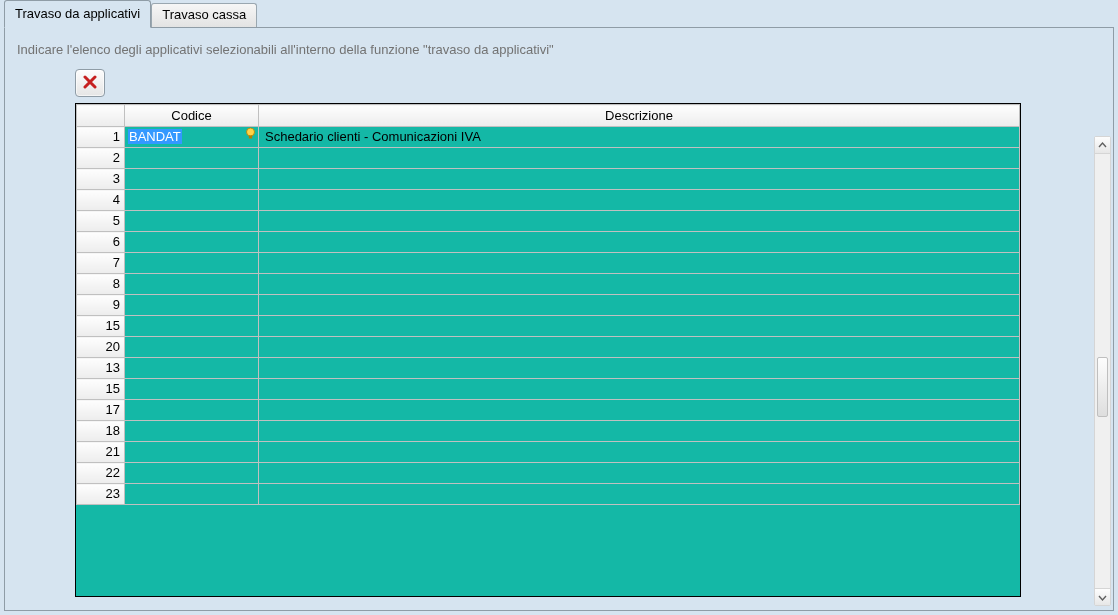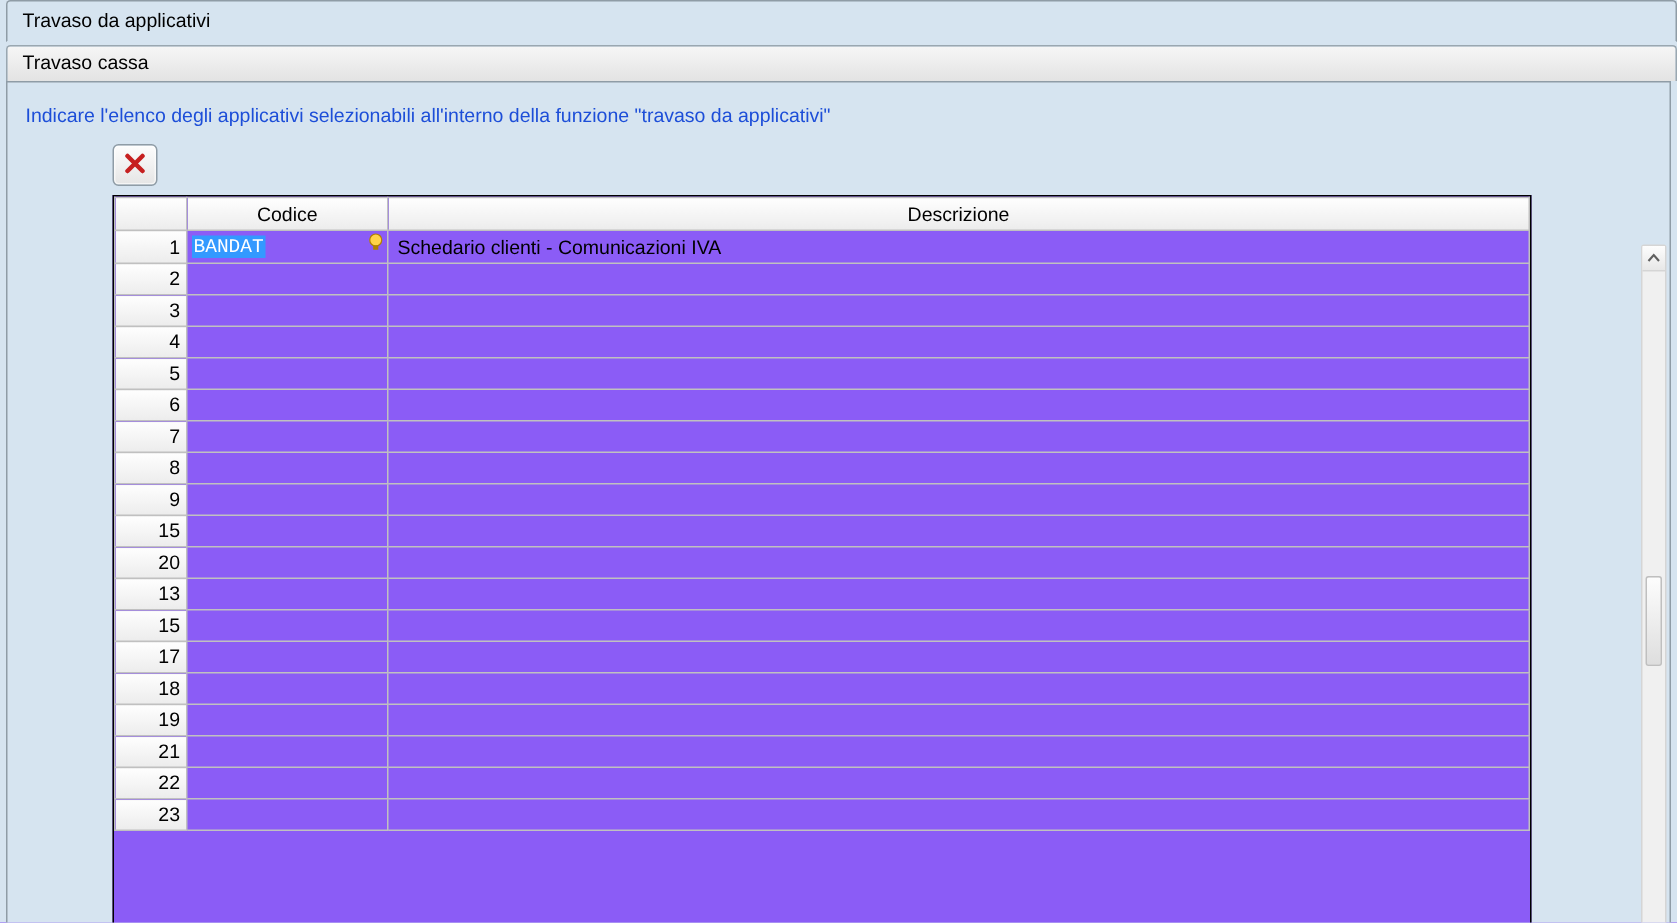--- a/index.html
+++ b/index.html
@@ -10,21 +10,20 @@
     background: #d6e4f0;
     width: 1118px;
     height: 615px;
     overflow: hidden;
     position: relative;
   }
   .tabs {
     display: flex;
     padding: 0 0 0 4px;
     gap: 0;
-    flex-direction: column;
   }
   .tab {
     padding: 3px 10px 5px 10px;
     border: 1px solid #9aa7b0;
     border-bottom: none;
     border-radius: 3px 3px 0 0;
     background: linear-gradient(#f6f6f6, #e3e3e3);
     font-size: 13px;
     cursor: pointer;
     margin-top: 3px;
@@ -47,21 +46,21 @@
     margin: 0 4px 4px 4px;
     height: 584px;
     background: #d6e4f0;
     position: relative;
     z-index: 2;
   }
   .panel-inner {
     padding: 14px 12px 12px 12px;
   }
   .instruction {
-    color: #1d4ed8;
+    color: #737373;
     font-size: 13px;
     margin-bottom: 12px;
   }
   .toolbar {
     margin-left: 58px;
     margin-bottom: 6px;
   }
   .btn {
     width: 30px;
     height: 28px;
@@ -73,21 +72,21 @@
     justify-content: center;
     cursor: pointer;
     box-shadow: inset 0 0 0 1px rgba(255,255,255,0.6);
   }
   .btn svg { width: 14px; height: 14px; }
 
   .grid-wrap {
     margin-left: 58px;
     margin-right: 80px;
     border: 1px solid #000;
-    background: #8b5cf6;
+    background: #14b8a6;
     height: 494px;
     overflow: hidden;
   }
   table.grid {
     border-collapse: collapse;
     width: 100%;
     table-layout: fixed;
   }
   .grid th, .grid td {
     border: 1px solid #c0c0c0;
@@ -123,21 +122,20 @@
   .code-text {
     flex: 1;
     padding: 0 3px;
     height: 100%;
     line-height: 20px;
   }
   .code-selected {
     background: #3399ff;
     color: #fff;
     padding: 0 1px;
-    font-family: Liberation Mono, monospace;
   }
   .lookup {
     width: 16px;
     height: 18px;
     display: flex;
     align-items: center;
     justify-content: center;
     cursor: pointer;
   }
   .lookup svg { width: 11px; height: 14px; }
@@ -343,29 +341,20 @@
               <td class="rownum">17</td>
               <td class="code-cell">
                 <div class="code-input-wrap">
                   <div class="code-text"></div>
                 </div>
               </td>
               <td class="desc-cell"></td>
             </tr>
             <tr>
               <td class="rownum">18</td>
-              <td class="code-cell">
-                <div class="code-input-wrap">
-                  <div class="code-text"></div>
-                </div>
-              </td>
-              <td class="desc-cell"></td>
-            </tr>
-            <tr>
-              <td class="rownum">19</td>
               <td class="code-cell">
                 <div class="code-input-wrap">
                   <div class="code-text"></div>
                 </div>
               </td>
               <td class="desc-cell"></td>
             </tr>
             <tr>
               <td class="rownum">21</td>
               <td class="code-cell">

